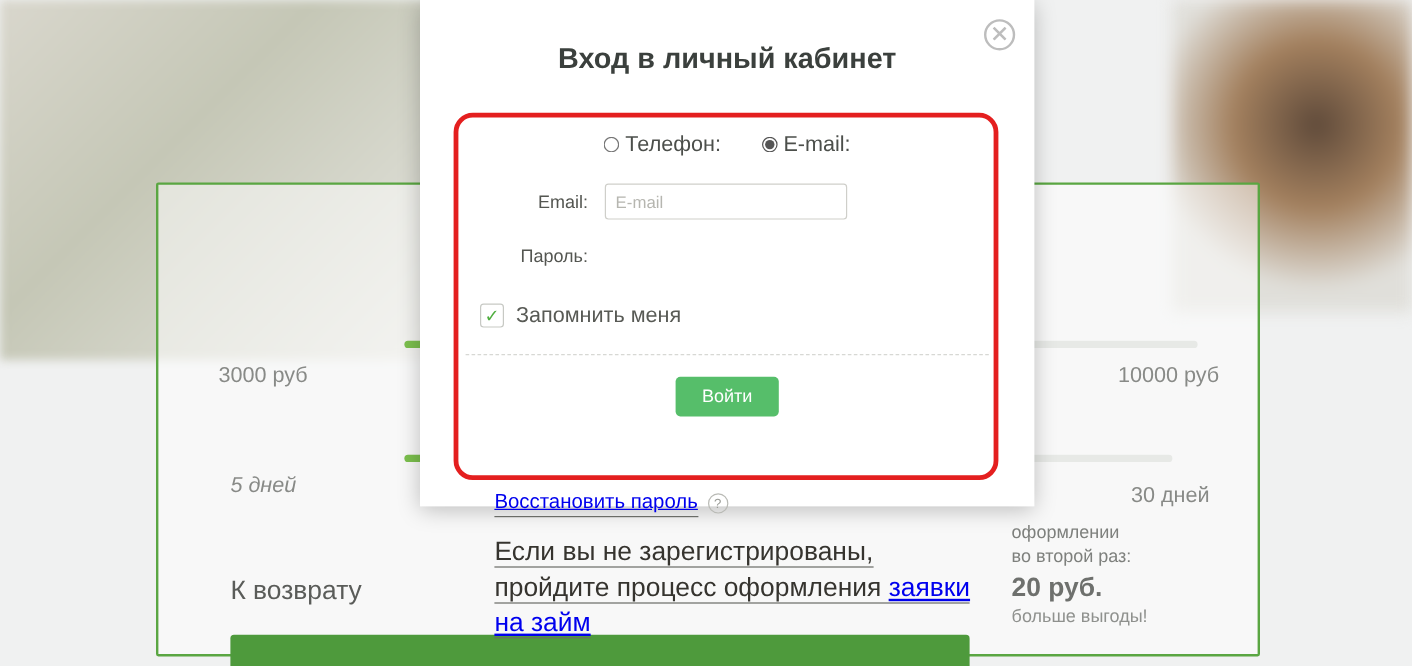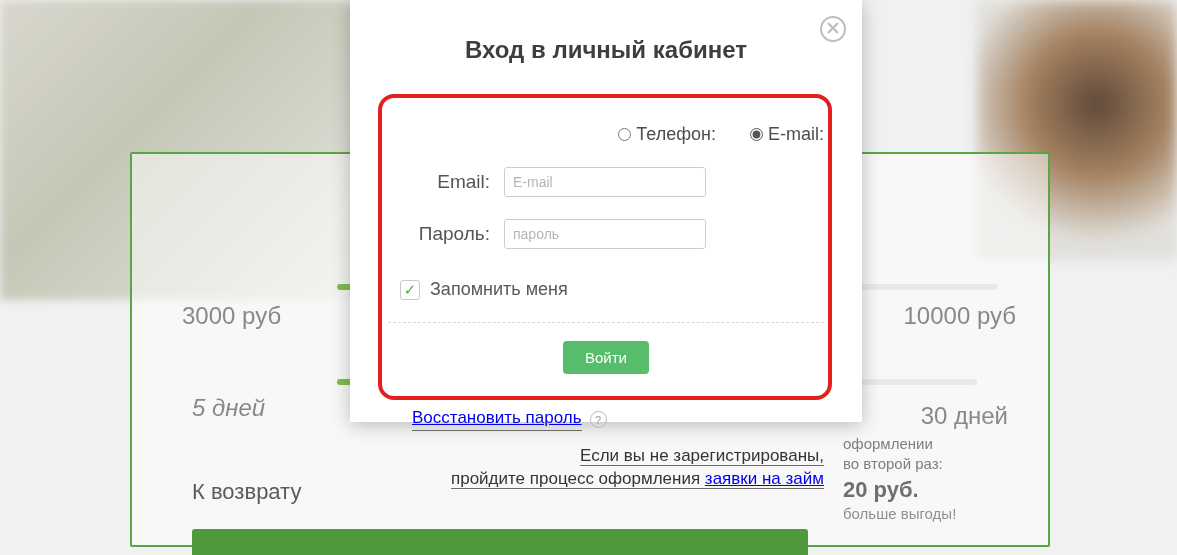--- a/index.html
+++ b/index.html
@@ -70,21 +70,21 @@
     left: 205px; right: 50px; top: 225px; width: 640px;
   }
   .bg-slider-track.days::before{
     content:"";
     position:absolute; left:0; top:0; height:6px; width:28px;
     background:#7bbf4d; border-radius:3px;
   }
   .bg-slider-label {
     position: absolute;
     color: #888a87;
-    font-size: 24px;
+    font-size: 18px;
   }
   .bg-slider-label.l1 { left: 50px; top: 148px; }
   .bg-slider-label.r1 { right: 32px; top: 148px; }
   .bg-slider-label.l2 { left: 60px; top: 240px; font-style: italic; }
   .bg-slider-label.r2 { right: 40px; top: 248px; }
   .bg-aside {
     position:absolute;
     right: 25px;
     top: 280px;
     width: 180px;
@@ -150,41 +150,41 @@
     pointer-events: none;
   }
   .modal-inner{
     position:absolute;
     top: 100px;
     left: 38px;
     right: 38px;
   }
   .radio-row{
     display:flex;
-    justify-content:flex-end;
+    justify-content:center;
     gap: 34px;
-    margin-top: 24px;
+    margin-top: 10px;
     font-size:18px;
     color:#4c4f4b;
   }
   .radio-item{ display:flex; align-items:center; gap:5px; cursor:pointer;}
   .radio-item input[type=radio]{
     width:13px; height:13px;
     accent-color:#555;
   }
   .form-row{
     display:flex;
     align-items:center;
     margin-top: 22px;
   }
   .form-row label{
     width: 116px;
     text-align:right;
     padding-right: 14px;
-    font-size: 19px;
+    font-size: 15px;
     color:#545651;
   }
   .form-row input[type=text],
   .form-row input[type=password]{
     width: 202px;
     height: 30px;
     border:1px solid #cfcfca;
     border-radius:3px;
     padding: 3px 8px;
     font-size:14px;
@@ -248,24 +248,23 @@
   .recover-row .qmark{
     width:17px; height:17px;
     border:1px solid #b9bab5;
     border-radius:50%;
     display:flex; align-items:center; justify-content:center;
     font-size:11px;
     color:#9a9c97;
   }
   .reg-hint{
     margin-top: 14px;
-    font-size: 17px;
+    font-size: 22px;
     color:#36342f;
     line-height:1.35;
-    text-align:right;
   }
   .reg-hint .u1{ border-bottom:1px solid #6a6c67; }
   .reg-hint .u2{ border-bottom:1px solid #6a6c67; }
 </style>
 </head>
 <body>
 
 <div class="bg">
   <div class="blur-left"></div>
   <div class="blur-right"></div>
@@ -318,21 +317,20 @@
       </label>
     </div>
 
     <div class="form-row">
       <label>Email:</label>
       <input type="text" placeholder="E-mail" style="">
     </div>
 
     <div class="form-row">
       <label>Пароль:</label>
-      <input type="password" placeholder="пароль" style="">
     </div>
 
     <div class="remember-row">
       <span class="check">
         <span>✓</span>
       </span>
       <span>Запомнить меня</span>
     </div>
 
     <hr class="dotted-sep">

